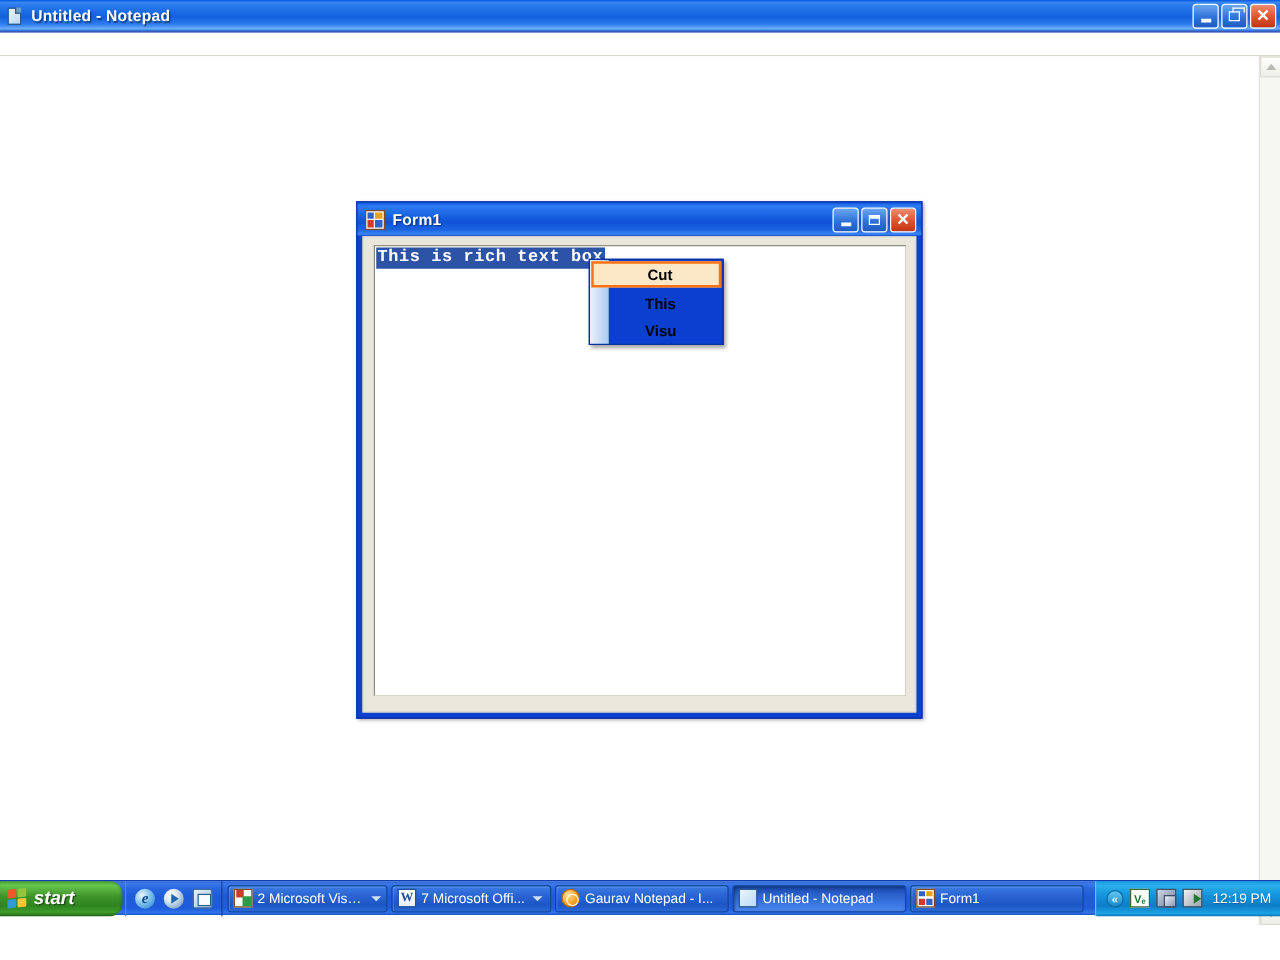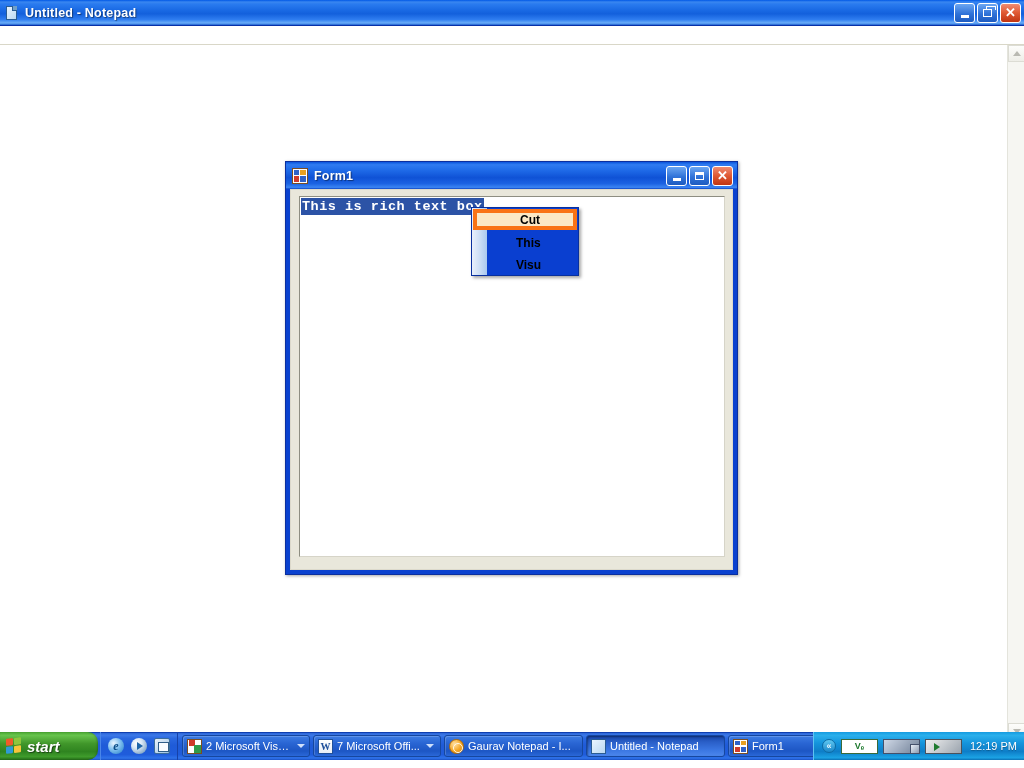--- a/index.html
+++ b/index.html
@@ -159,36 +159,36 @@
     background: linear-gradient(to right,#e9f0fb 0%,#cfe0f6 45%,#a9c8ef 100%);
   }
   .cm-item {
     position: absolute; left: 0; right: 0; height: 21px;
     display: flex; align-items: center;
     font-size: 12px; font-weight: bold; color: #000000;
   }
   .cm-item .lbl { margin-left: 44px; white-space: nowrap; }
   .cm-item.selected {
     background: #fbe8c6;
-    border: 4px solid #f97316;
+    border: 2px solid #f97316;
     left: 1px; right: 1px;
   }
   .cm-item.selected .lbl { margin-left: 43px; }
   #cm-cut { top: 1px; }
   #cm-copy { top: 24px; }
   #cm-paste { top: 46px; }
 
   
   #taskbar {
-    position: absolute; left: 0; top: 732px; width: 1024px; height: 28px;
+    position: absolute; left: 0; top: 704px; width: 1024px; height: 28px;
     background: linear-gradient(to bottom,
       #2b64d6 0%, #3c79e8 8%, #2a68e0 20%, #1f5bd8 45%,
       #1f5cdb 80%, #2f73ea 93%, #1a50c4 100%);
     border-top: 1px solid #0f3fb0;
-    display: flex; align-items: flex-end;
+    display: flex; align-items: center;
   }
   #start-button {
     width: 98px; height: 28px; flex: 0 0 auto;
     background: linear-gradient(to bottom,
       #4aa832 0%, #67c44c 12%, #40962a 42%, #2f8420 70%, #3f9c2c 88%, #246a18 100%);
     border-radius: 0 10px 10px 0;
     display: flex; align-items: center; padding-left: 6px;
     box-shadow: inset -1px 0 2px rgba(0,0,0,.2);
   }
   #start-flag {
@@ -293,21 +293,21 @@
     background: linear-gradient(to bottom,#159ae0 0%,#2ab0ec 12%,#1494dc 40%,#0e7ec8 70%,#1ba3e4 92%,#0b6fb4 100%);
     border-left: 1px solid #5fc4f0;
   }
   #tray-chevron {
     width: 14px; height: 14px; border-radius: 50%;
     background: linear-gradient(to bottom,#5fc8f2,#1b86c8);
     border: 1px solid #0d6ba4;
     display: flex; align-items: center; justify-content: center;
     color: #eaf8ff; font-size: 9px; font-weight: bold;
   }
-  .tray-icon { width: 37px; height: 15px; position: relative; }
+  .tray-icon { width: 16px; height: 15px; position: relative; }
   .tr-ve {
     background: #ffffff; border: 1px solid #3a6a3a;
     color:#1f7a2f; font-size:9px; font-weight:bold;
     display:flex;align-items:center;justify-content:center;
     font-family: "Liberation Sans", sans-serif;
   }
   .tr-net { background: linear-gradient(135deg,#cfd8e6,#6f7f96); border:1px solid #44506a; }
   .tr-net:after {
     content:''; position:absolute; right:-1px; bottom:-1px; width:8px;height:8px;
     background: linear-gradient(135deg,#e8eef6,#8b9ab0); border:1px solid #44506a;

